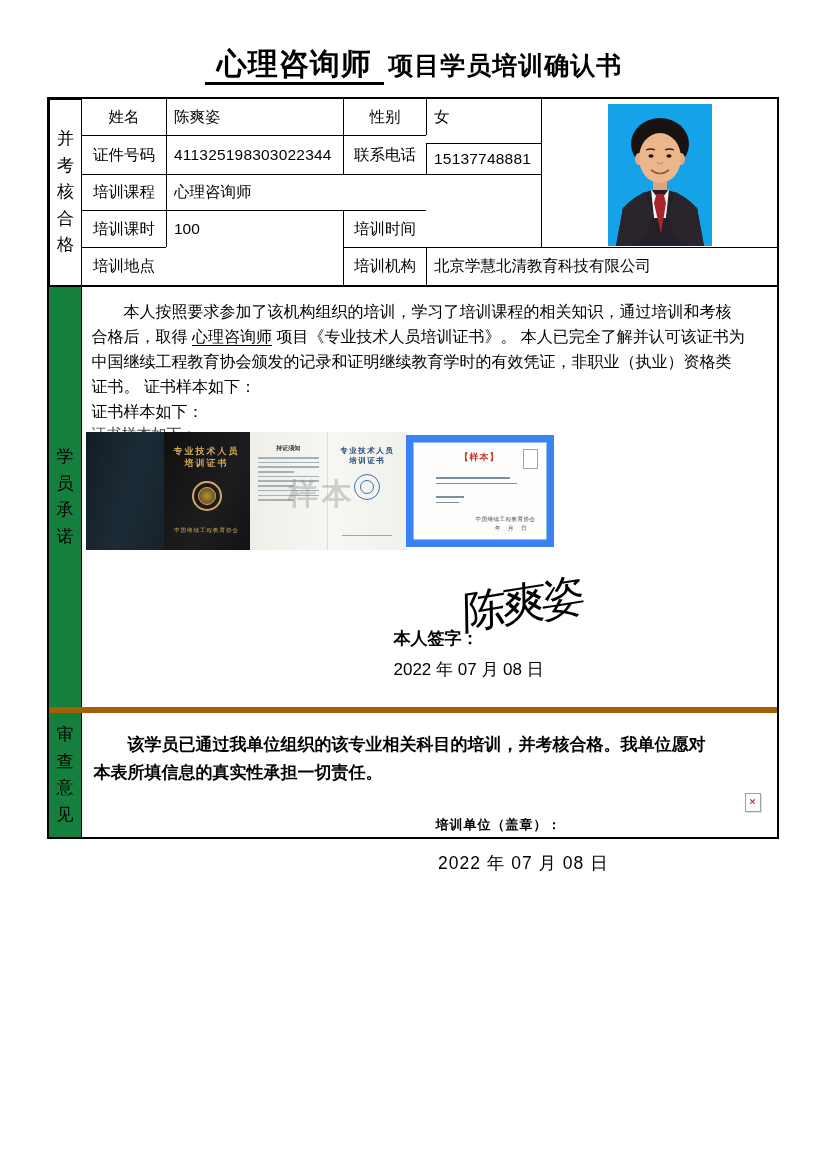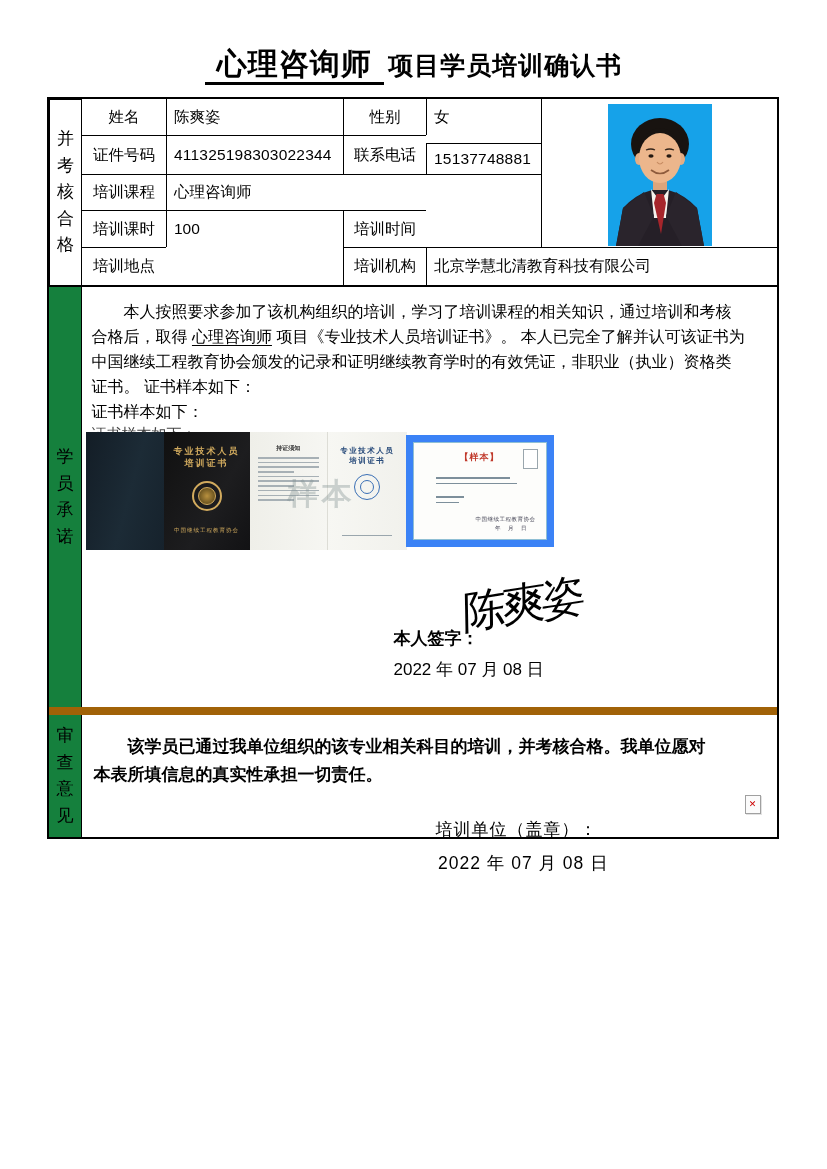--- a/index.html
+++ b/index.html
@@ -27,21 +27,21 @@
   .gNameL{grid-area:1/2/2/3;} .gNameV{grid-area:1/3/2/4;} .gGenL{grid-area:1/4/2/5;} .gGenV{grid-area:1/5/2/6;}
   .gIdL{grid-area:2/2/3/3;} .gIdV{grid-area:2/3/3/4;} .gPhL{grid-area:2/4/3/5;} .gPhV{grid-area:2/5/3/6;margin-top:8px;}
   .gCoL{grid-area:3/2/4/3;} .gCoV{grid-area:3/3/4/6;}
   .gHrL{grid-area:4/2/5/3;} .gHrV{grid-area:4/3/5/4;} .gTmL{grid-area:4/4/5/5;} .gTmV{grid-area:4/5/5/6;}
   .gPlL{grid-area:5/2/6/3;} .gPlV{grid-area:5/3/6/4;} .gOrL{grid-area:5/4/6/5;} .gOrV{grid-area:5/5/6/7;}
   .idnum { font-size:16px; letter-spacing:0.2px; }
   .photo-wrap { margin-top:3px; width:104px; height:142px; }
 
   
   .secB { position:relative; height:422px; border-top:2px solid #000; }
-  .secC { position:relative; height:130px; border-top:8px solid #a16207; }
+  .secC { position:relative; height:130px; border-top:6px solid #a16207; }
   .v-head { position:absolute; left:0; top:0; bottom:0; width:33px; border-right:1.5px solid #000; display:flex; align-items:center; justify-content:center; background:#15803d; }
   .sec-content { position:absolute; left:34.5px; top:0; right:0; bottom:0; }
 
   
   .pledge { padding:12px 18px 0 8px; width:680px; font-size:16px; line-height:25px; text-indent:2em; }
   .uline { text-decoration:underline; text-underline-offset:3px; }
   .caption { padding-left:8px; font-size:16px; line-height:25px; }
   .caption-clipped { padding-left:8px; height:8px; overflow:hidden; font-size:15px; line-height:19px; color:#222; opacity:.85; }
 
   .certs { position:absolute; left:0; top:145px; width:100%; height:122px; }
@@ -74,21 +74,21 @@
   .blue-lines .microline { background:#7d8f9b; }
   .blue-issuer { position:absolute; right:10px; bottom:16px; font-size:5.5px; color:#445; letter-spacing:.5px; }
   .blue-date { position:absolute; right:16px; bottom:7px; font-size:5.5px; color:#445; letter-spacing:3px; }
 
   .sign-label { position:absolute; left:310px; top:340px; font-size:17px; font-weight:600; }
   .signature { position:absolute; left:378px; top:288px; font-size:44px; font-weight:400; letter-spacing:-4px; transform:rotate(-9deg) skewX(-8deg); white-space:nowrap; }
   .sign-date { position:absolute; left:310px; top:371px; font-size:17px; }
 
   
   .review-para { padding:18px 26px 0 10px; width:660px; font-size:17px; font-weight:600; line-height:28px; text-indent:2em; }
-  .seal-label { position:absolute; left:352px; top:103px; font-size:17px; font-weight:400; letter-spacing:1px; }
+  .seal-label { position:absolute; left:352px; top:103px; font-size:13px; font-weight:700; letter-spacing:1px; }
   .broken-img { position:absolute; left:661px; top:80px; width:16px; height:19px; border:1px solid #a0a0a0; background:#fbfbfb; box-shadow:1px 1px 0 #e2e2e2; display:flex; align-items:center; justify-content:center; }
   .broken-img span { color:#cc0000; font-size:9px; font-weight:700; line-height:1; }
 
   
   .footer-date { position:absolute; left:438px; top:851px; font-size:17.5px; font-weight:500; letter-spacing:1px; }
 </style>
 </head>
 <body>
 
 <div class="page">

